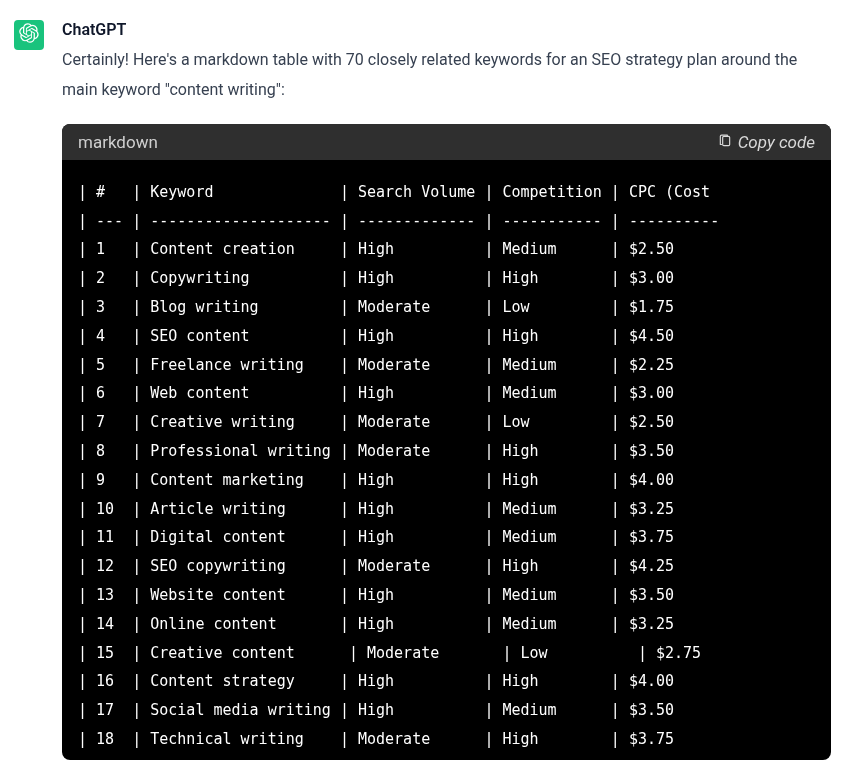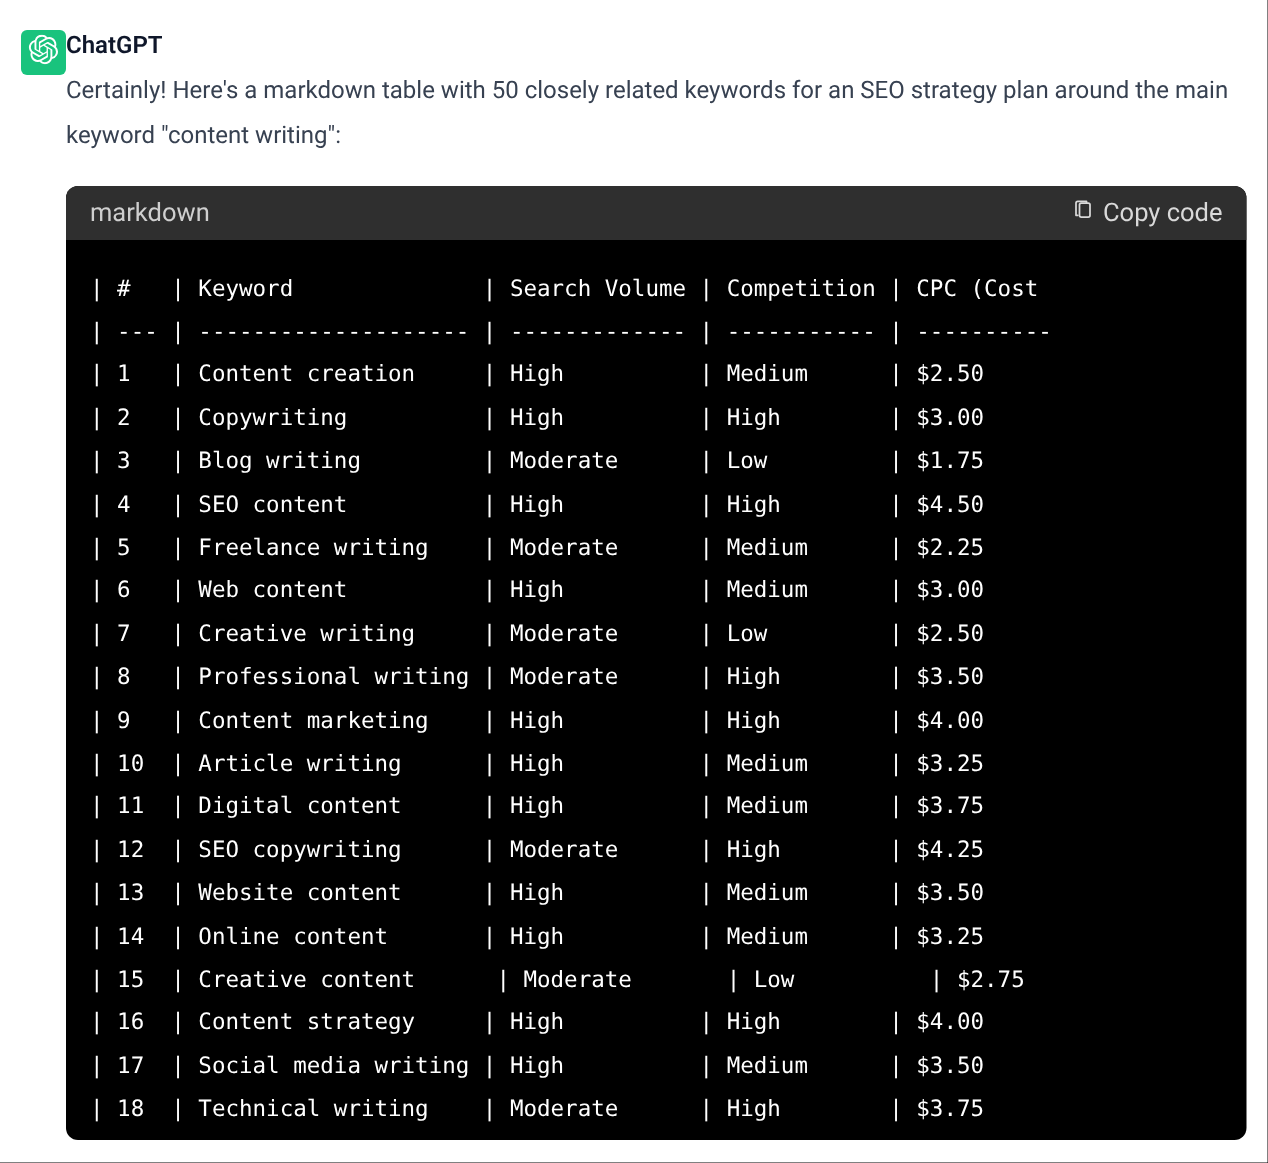--- a/index.html
+++ b/index.html
@@ -7,20 +7,21 @@
     background: #ffffff;
     font-family: -apple-system, BlinkMacSystemFont, "Segoe UI", Roboto, sans-serif;
     width: 845px;
     height: 775px;
     overflow: hidden;
     color: #374151;
   }
   .message {
     padding: 20px 14px 0 14px;
     display: flex;
+    gap: 18px;
   }
   .avatar {
     width: 30px;
     height: 30px;
     border-radius: 4px;
     background: #19c37d;
     display: flex;
     align-items: center;
     justify-content: center;
     flex-shrink: 0;
@@ -53,20 +54,21 @@
     align-items: center;
     justify-content: space-between;
   }
   .code-header .lang { color: #cfcfcf; }
   .copy-btn {
     display: flex;
     align-items: center;
     gap: 6px;
     cursor: pointer;
     color: #d9d9d9;
+    font-style: italic;
   }
   .copy-btn svg { width: 14px; height: 14px; }
   .code-body {
     padding: 18px 16px 6px 16px;
     font-family: "Consolas", "Menlo", "Monaco", monospace;
     font-size: 15px;
     line-height: 1.92;
     color: #ffffff;
     white-space: pre;
     overflow: hidden;
@@ -78,21 +80,21 @@
 <div class="message">
   <div class="avatar">
     <span>
       <svg viewBox="0 0 41 41" fill="none">
           <path d="M37.532 16.87a9.963 9.963 0 0 0-.856-8.184 10.078 10.078 0 0 0-10.855-4.835A9.964 9.964 0 0 0 18.306.5a10.079 10.079 0 0 0-9.614 6.977 9.967 9.967 0 0 0-6.664 4.834 10.08 10.08 0 0 0 1.24 11.817 9.965 9.965 0 0 0 .856 8.185 10.079 10.079 0 0 0 10.855 4.835 9.965 9.965 0 0 0 7.516 3.35 10.078 10.078 0 0 0 9.617-6.981 9.967 9.967 0 0 0 6.663-4.834 10.079 10.079 0 0 0-1.243-11.813ZM22.498 37.886a7.474 7.474 0 0 1-4.799-1.735c.061-.033.168-.091.237-.134l7.964-4.6a1.294 1.294 0 0 0 .655-1.134V19.054l3.366 1.944a.12.12 0 0 1 .066.092v9.299a7.505 7.505 0 0 1-7.49 7.496ZM6.392 31.006a7.471 7.471 0 0 1-.894-5.023c.06.036.162.099.237.141l7.964 4.6a1.297 1.297 0 0 0 1.308 0l9.724-5.614v3.888a.12.12 0 0 1-.048.103l-8.051 4.649a7.504 7.504 0 0 1-10.24-2.744ZM4.297 13.62A7.469 7.469 0 0 1 8.2 10.333c0 .068-.004.19-.004.274v9.201a1.294 1.294 0 0 0 .654 1.132l9.723 5.614-3.366 1.944a.12.12 0 0 1-.114.01L7.04 23.856a7.504 7.504 0 0 1-2.743-10.237Zm27.658 6.437-9.724-5.615 3.367-1.943a.121.121 0 0 1 .113-.01l8.052 4.648a7.498 7.498 0 0 1-1.158 13.528v-9.476a1.293 1.293 0 0 0-.65-1.132Zm3.35-5.043c-.059-.037-.162-.099-.236-.141l-7.965-4.6a1.298 1.298 0 0 0-1.308 0l-9.723 5.614v-3.888a.12.12 0 0 1 .048-.103l8.05-4.645a7.497 7.497 0 0 1 11.135 7.763Zm-21.063 6.929-3.367-1.944a.12.12 0 0 1-.065-.092v-9.299a7.497 7.497 0 0 1 12.293-5.756 6.94 6.94 0 0 0-.236.134l-7.965 4.6a1.294 1.294 0 0 0-.654 1.132l-.006 11.225Zm1.829-3.943 4.33-2.501 4.332 2.5v5l-4.331 2.5-4.331-2.5V18Z" fill="#fff"></path>
         </svg>
     </span>
   </div>
   <div class="content">
     <div class="author">ChatGPT</div>
-    <div class="body-text">Certainly! Here's a markdown table with 50 closely related keywords for an SEO strategy plan around the main keyword "content writing":</div>
+    <div class="body-text">Certainly! Here's a markdown table with 70 closely related keywords for an SEO strategy plan around the main keyword "content writing":</div>
 
     <div class="code-block">
       <div class="code-header">
         <span class="lang">markdown</span>
         <span class="copy-btn">
           <span>
             <svg viewBox="0 0 24 24" fill="none" stroke="currentColor" stroke-width="2" stroke-linecap="round" stroke-linejoin="round">
                 <rect x="8" y="4" width="12" height="16" rx="2"></rect>
                 <path d="M16 4V2H6a2 2 0 0 0-2 2v14h2"></path>
               </svg>

